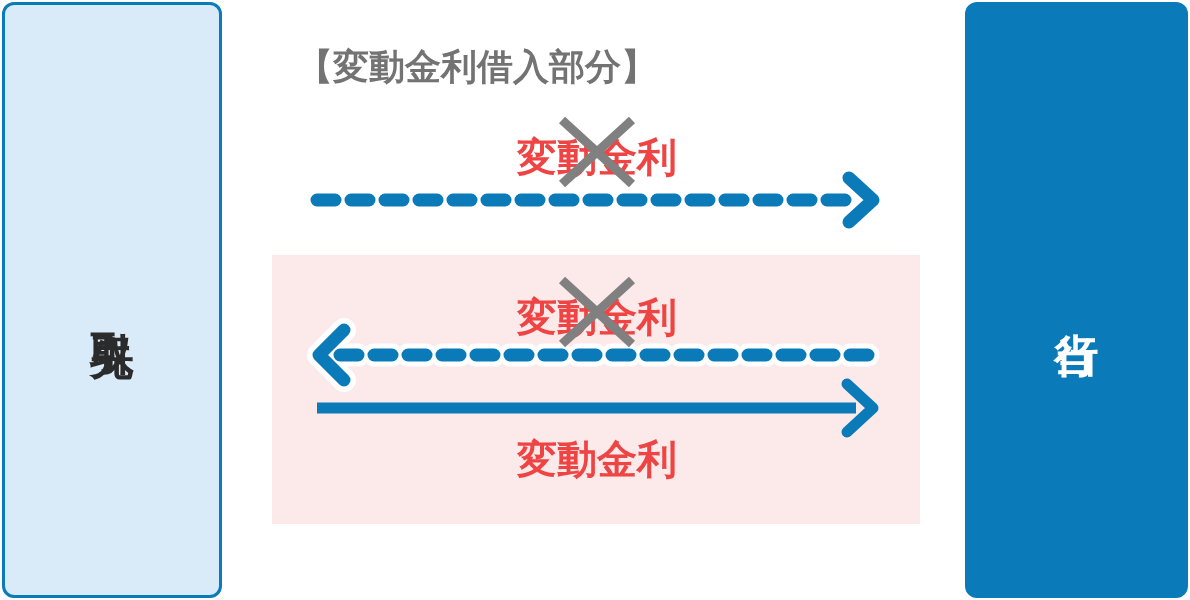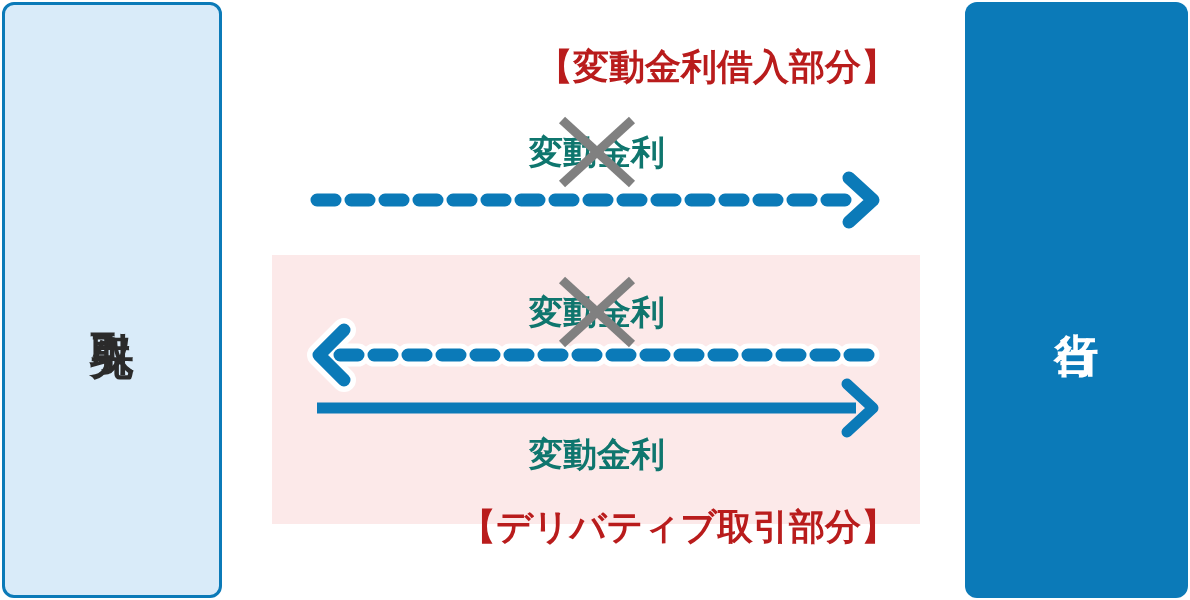--- a/index.html
+++ b/index.html
@@ -61,41 +61,41 @@
     top: 255px;
     width: 648px;
     height: 269px;
     background: #fce9e9;
   }
 
   
   .heading {
     position: absolute;
     font-weight: bold;
-    color: #b91c1c;
+    color: #737373;
     white-space: nowrap;
-    text-align: right;
+    text-align: left;
   }
   .heading-top {
     left: 297px;
     top: 43px;
     width: 600px;
     font-size: 36px;
   }
   .heading-bottom {
     left: 297px;
     top: 503px;
     width: 600px;
     font-size: 36px;
   }
   .arrow-label {
     position: absolute;
     font-weight: bold;
-    color: #0f766e;
-    font-size: 34px;
+    color: #ef4444;
+    font-size: 40px;
     white-space: nowrap;
     text-align: center;
     width: 600px;
     left: 297px;
   }
   .label-var-top   { top: 130px; }
   .label-var-mid   { top: 290px; }
   .label-fixed     { top: 432px; }
 
   
@@ -124,21 +124,20 @@
   </div>
 
   <div class="heading heading-top">【変動金利借入部分】</div>
 
   <div class="arrow-label label-var-top">変動金利</div>
 
   <div class="arrow-label label-var-mid">変動金利</div>
 
   <div class="arrow-label label-fixed">変動金利</div>
 
-  <div class="heading heading-bottom">【デリバティブ取引部分】</div>
 
   <svg id="vector-layer" viewBox="0 0 1190 600">
 
     <g>
       <line x1="317" y1="200" x2="852" y2="200" stroke="#0b7ab8" stroke-width="13" stroke-linecap="round" stroke-dasharray="18 16"></line>
       <polyline points="849,178 873,200 849,222" fill="none" stroke="#0b7ab8" stroke-width="13" stroke-linecap="round" stroke-linejoin="round"></polyline>
     </g>
 
     <g>
       <line x1="562" y1="120" x2="632" y2="184" stroke="#808080" stroke-width="9" stroke-linecap="butt"></line>

